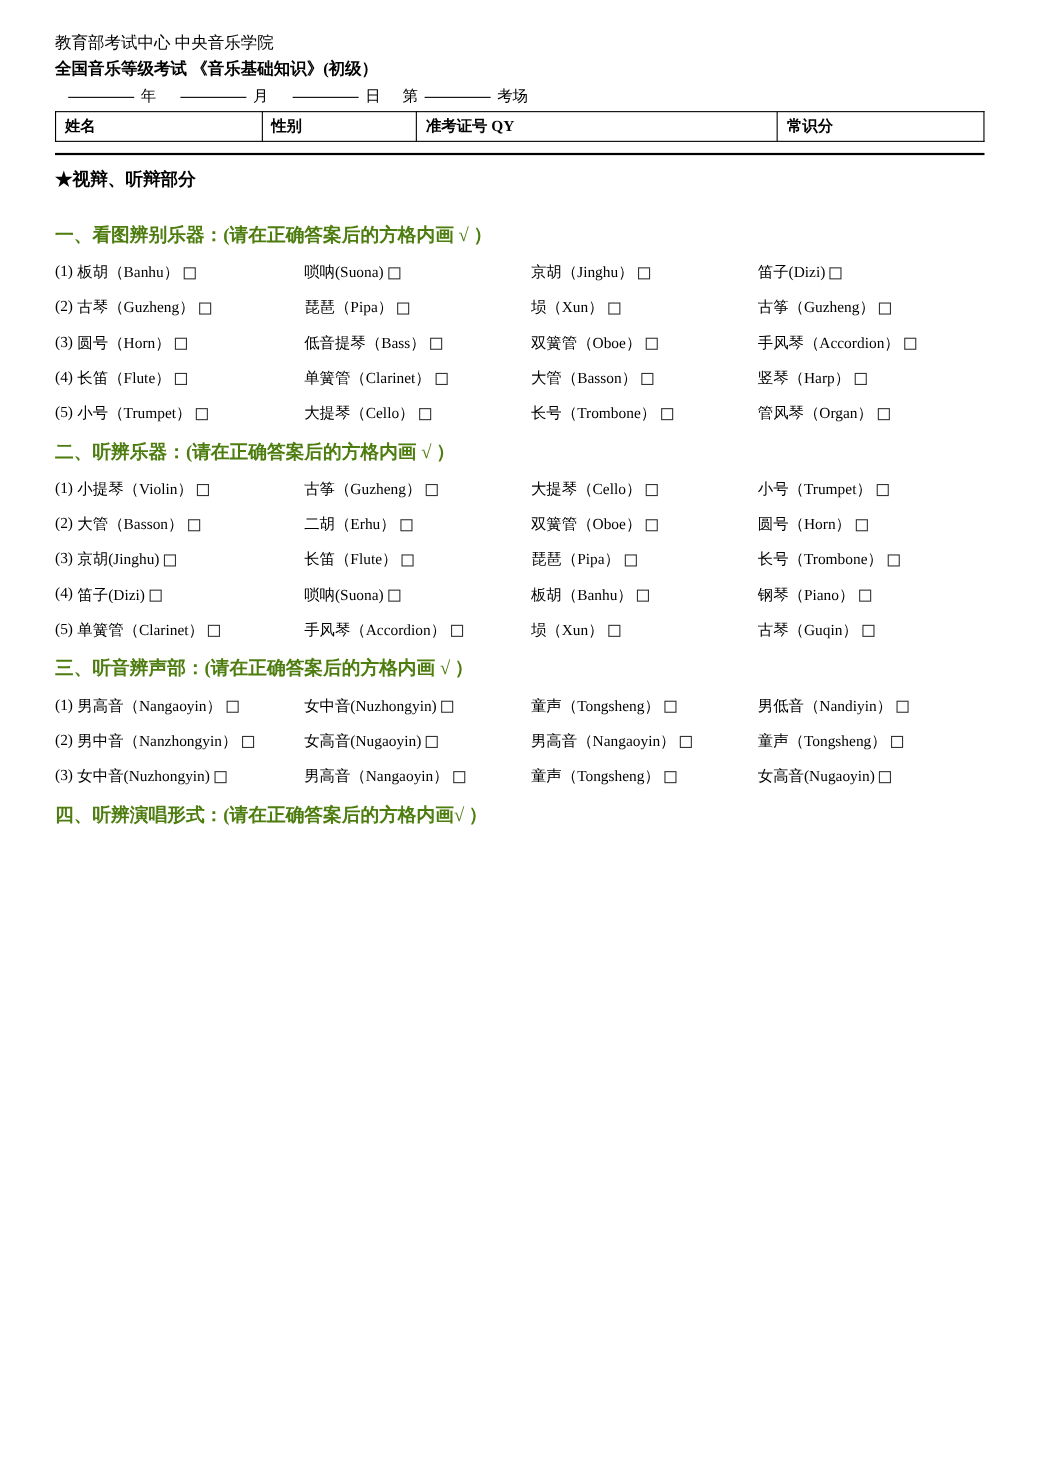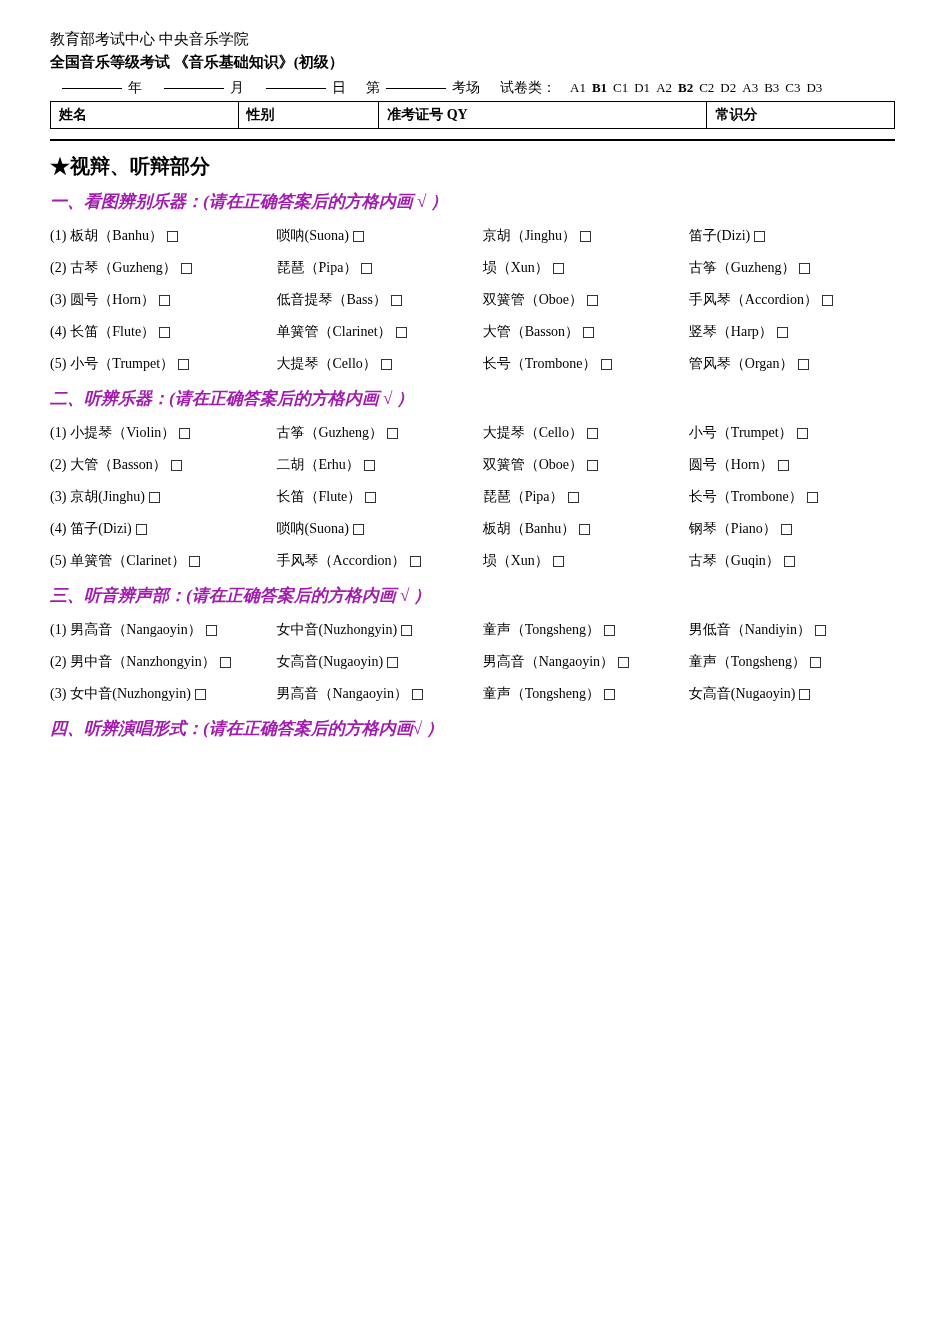--- a/index.html
+++ b/index.html
@@ -77,31 +77,30 @@
     .info-table td {
       border: 1px solid #000;
       padding: 4px 8px;
       font-size: 14px;
     }
     .section-divider {
       border-top: 2px solid #000;
       margin: 8px 0 12px 0;
     }
     .section-star-title {
-      font-size: 20px;
-      font-weight: bold;
-      margin-bottom: 10px;
+      font-size: 16px;
+      font-weight: bold;
+      margin-bottom: 28px;
     }
     .section-title {
       font-size: 17px;
       font-weight: bold;
-      color: #a21caf;
+      color: #4d7c0f;
       margin-bottom: 14px;
       margin-top: 10px;
-      font-style: italic;
     }
     .question-group {
       margin-bottom: 10px;
     }
     .q-row {
       display: flex;
       align-items: center;
       margin-bottom: 14px;
       flex-wrap: wrap;
     }
@@ -155,37 +154,20 @@
     </div>
     <div class="date-field">
       <span class="underline-blank"></span>
       <span>日</span>
     </div>
     <div class="date-field">
       <span>第</span>
       <span class="underline-blank"></span>
       <span>考场</span>
     </div>
-  </div>
-  <div class="exam-info">
-    <span>试卷类：</span>
-    <div class="ticket-types" id="ticket-types-container">
-        <span class="ticket-type">A1</span>
-        <span class="ticket-type bold">B1</span>
-        <span class="ticket-type">C1</span>
-        <span class="ticket-type">D1</span>
-        <span class="ticket-type">A2</span>
-        <span class="ticket-type bold">B2</span>
-        <span class="ticket-type">C2</span>
-        <span class="ticket-type">D2</span>
-        <span class="ticket-type">A3</span>
-        <span class="ticket-type">B3</span>
-        <span class="ticket-type">C3</span>
-        <span class="ticket-type">D3</span>
-      </div>
   </div>
 </div>
 
 <table class="info-table">
   <tbody>
       <tr>
     <td style="width:160px;">姓名</td>
     <td style="width:120px;margin-left:31px;">性别</td>
     <td style="width:280px;">准考证号 QY</td>
     <td style="width:160px;">常识分</td>

